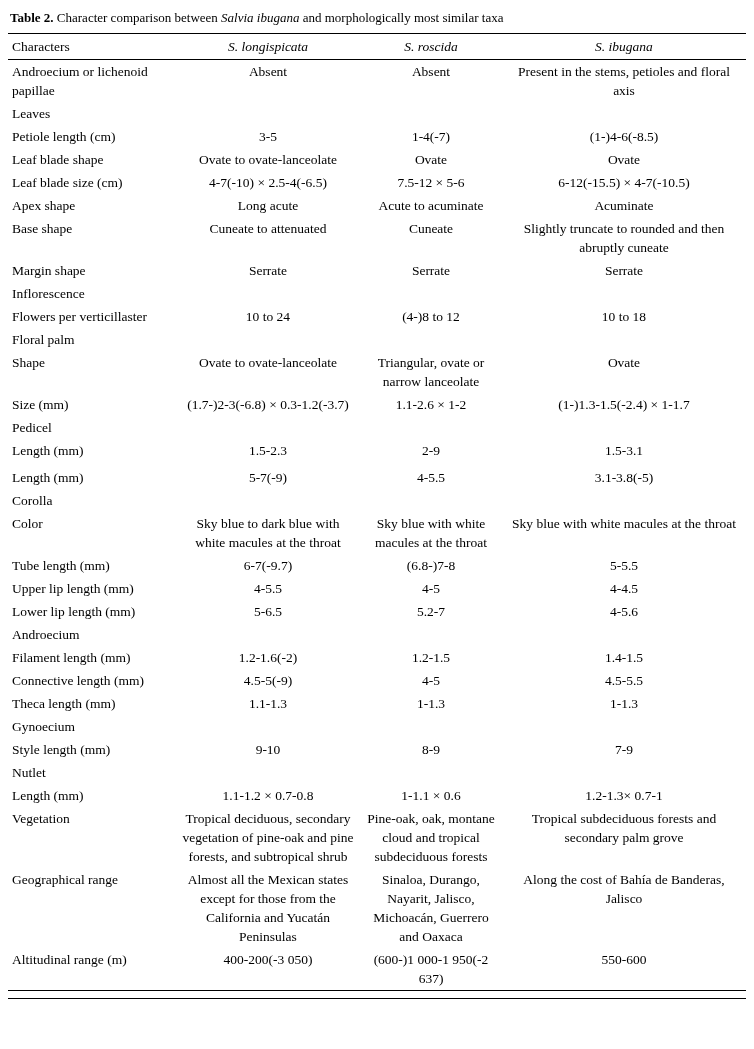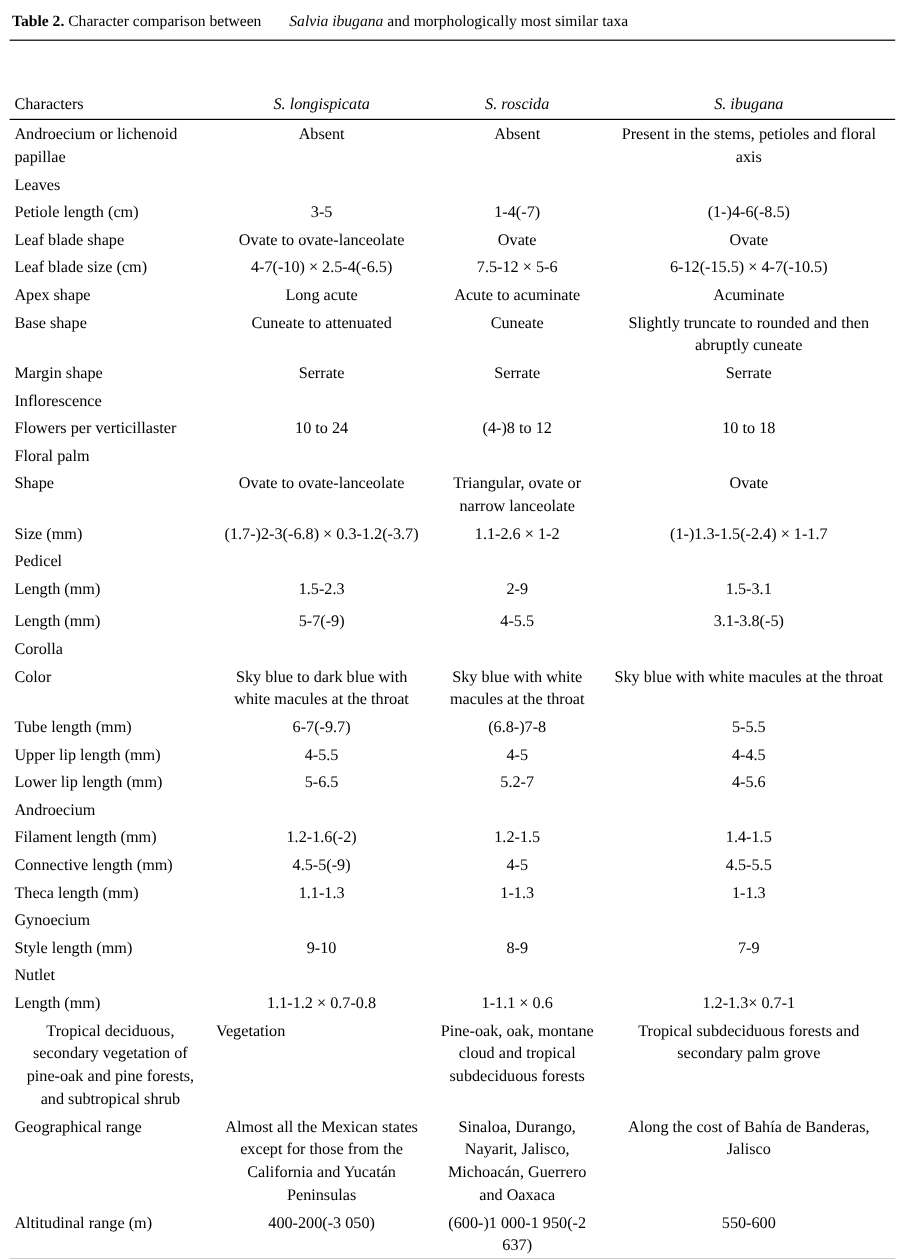--- a/index.html
+++ b/index.html
@@ -15,36 +15,35 @@
     color: #000000;
     font-family: "Liberation Serif", "DejaVu Serif", serif;
     font-size: 13.5px;
     line-height: 19px;
   }
   .caption {
     padding: 2px 2px 6px 2px;
     font-size: 13px;
   }
   .caption b { font-weight: bold; }
-  .caption i { font-style: italic; margin-left: 20px; }
+  .caption i { font-style: italic; }
   .table {
     border-top: 1.5px solid #000;
     border-bottom: 1.5px solid #000;
   }
   .row {
     display: grid;
     grid-template-columns: 168px 184px 142px 1fr;
   }
   .row.header {
     border-bottom: 1px solid #000;
   }
   .row.header .cell {
     padding-top: 3px;
     padding-bottom: 3px;
-    margin-top: 40px;
   }
   .cell {
     padding: 2px 6px;
     vertical-align: top;
   }
   .cell.label {
     text-align: left;
     padding-left: 4px;
   }
   .cell.val {
@@ -277,22 +276,22 @@
   </div>
 
   <div class="row">
     <div class="cell label">Length (mm)</div>
     <div class="cell val">1.1-1.2 × 0.7-0.8</div>
     <div class="cell val">1-1.1 × 0.6</div>
     <div class="cell val">1.2-1.3× 0.7-1</div>
   </div>
 
   <div class="row">
+    <div class="cell label">Vegetation</div>
     <div class="cell val">Tropical deciduous, secondary vegetation of pine-oak and pine forests, and subtropical shrub</div>
-    <div class="cell label">Vegetation</div>
     <div class="cell val">Pine-oak, oak, montane cloud and tropical subdeciduous forests</div>
     <div class="cell val">Tropical subdeciduous forests and secondary palm grove</div>
   </div>
 
   <div class="row">
     <div class="cell label">Geographical range</div>
     <div class="cell val">Almost all the Mexican states except for those from the California and Yucatán Peninsulas</div>
     <div class="cell val">Sinaloa, Durango, Nayarit, Jalisco, Michoacán, Guerrero and Oaxaca</div>
     <div class="cell val">Along the cost of Bahía de Banderas, Jalisco</div>
   </div>

